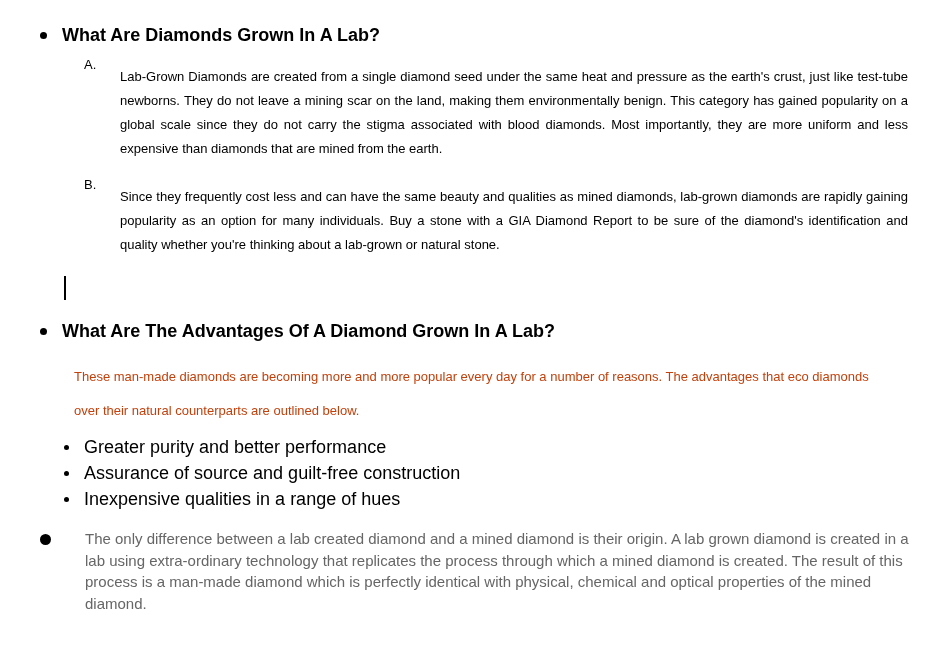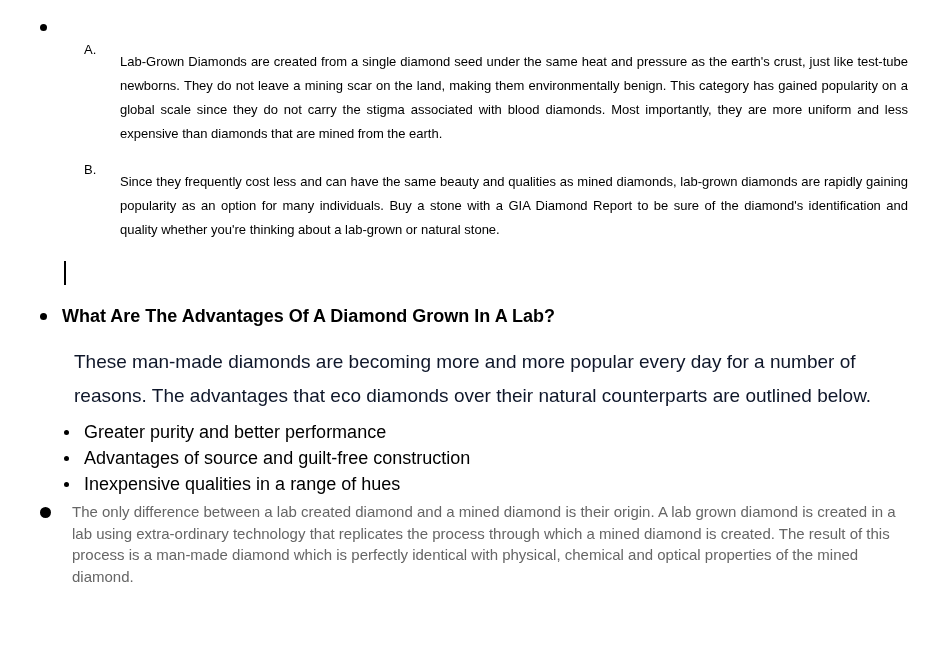--- a/index.html
+++ b/index.html
@@ -29,49 +29,50 @@
   .letter-marker { flex:none; width:24px; font-size:13px; line-height:24px; }
   .letter-item p {
     margin:12px; font-size:13px; line-height:24px;
     text-align:justify; width:812px;
   }
   
   .caret { width:2px; height:24px; background:#000000; margin:7px 0 0 24px; }
   .h2-row { margin-top:20px; }
   
   .intro {
-    margin:18px 0 0 34px; font-size:19px; line-height:34px;
-    max-width:818px; color:#0f172a;
+    margin:18px 0 0 34px; font-size:13px; line-height:34px;
+    max-width:818px; color:#c2410c;
   }
   
   .adv-list { list-style:none; margin:6px 0 0 0; padding:0; }
   .adv-item { display:flex; align-items:center; height:26px; font-size:18px; }
   .adv-bullet {
     flex:none; width:5px; height:5px; border-radius:50%;
     background:#000000; margin:0 15px 0 24px;
   }
   
-  .note-row { display:flex; margin-top:4px; }
+  .note-row { display:flex; margin-top:16px;gap:13px; }
   .note-bullet {
     flex:none; width:11px; height:11px; border-radius:50%;
     background:#000000; margin-top:6px;
   }
   .note {
     margin:0 0 0 21px; font-size:15px; line-height:21.5px;
     color:#666666; max-width:836px;
   }
 </style>
 </head>
 <body>
 
 <div class="page">
 
   <section>
     <div class="h-row">
       <span class="h-bullet"></span>
+      <h1>What Are Diamonds Grown In A Lab?</h1>
     </div>
 
     <ol class="letter-list">
       <li class="letter-item">
         <span class="letter-marker">A.</span>
         <p>Lab-Grown Diamonds are created from a single diamond seed under the same heat and pressure as the earth's crust, just like test-tube newborns. They do not leave a mining scar on the land, making them environmentally benign. This category has gained popularity on a global scale since they do not carry the stigma associated with blood diamonds. Most importantly, they are more uniform and less expensive than diamonds that are mined from the earth.</p>
       </li>
       <li class="letter-item">
         <span class="letter-marker">B.</span>
         <p>Since they frequently cost less and can have the same beauty and qualities as mined diamonds, lab-grown diamonds are rapidly gaining popularity as an option for many individuals. Buy a stone with a GIA Diamond Report to be sure of the diamond's identification and quality whether you're thinking about a lab-grown or natural stone.</p>
@@ -89,21 +90,21 @@
 
     <p class="intro">These man-made diamonds are becoming more and more popular every day for a number of reasons. The advantages that eco diamonds over their natural counterparts are outlined below.</p>
 
     <ul class="adv-list">
       <li class="adv-item">
         <span class="adv-bullet"></span>
         <span>Greater purity and better performance</span>
       </li>
       <li class="adv-item">
         <span class="adv-bullet"></span>
-        <span>Advantages of source and guilt-free construction</span>
+        <span>Assurance of source and guilt-free construction</span>
       </li>
       <li class="adv-item">
         <span class="adv-bullet"></span>
         <span>Inexpensive qualities in a range of hues</span>
       </li>
     </ul>
 
     <div class="note-row">
       <span class="note-bullet"></span>
       <p class="note">The only difference between a lab created diamond and a mined diamond is their origin. A lab grown diamond is created in a lab using extra-ordinary technology that replicates the process through which a mined diamond is created. The result of this process is a man-made diamond which is perfectly identical with physical, chemical and optical properties of the mined diamond.</p>

